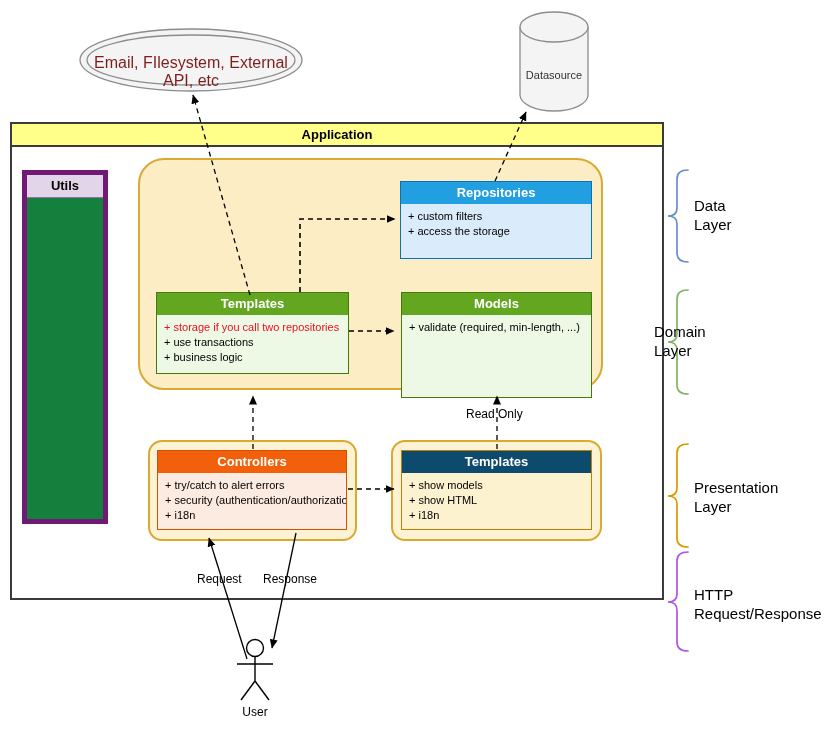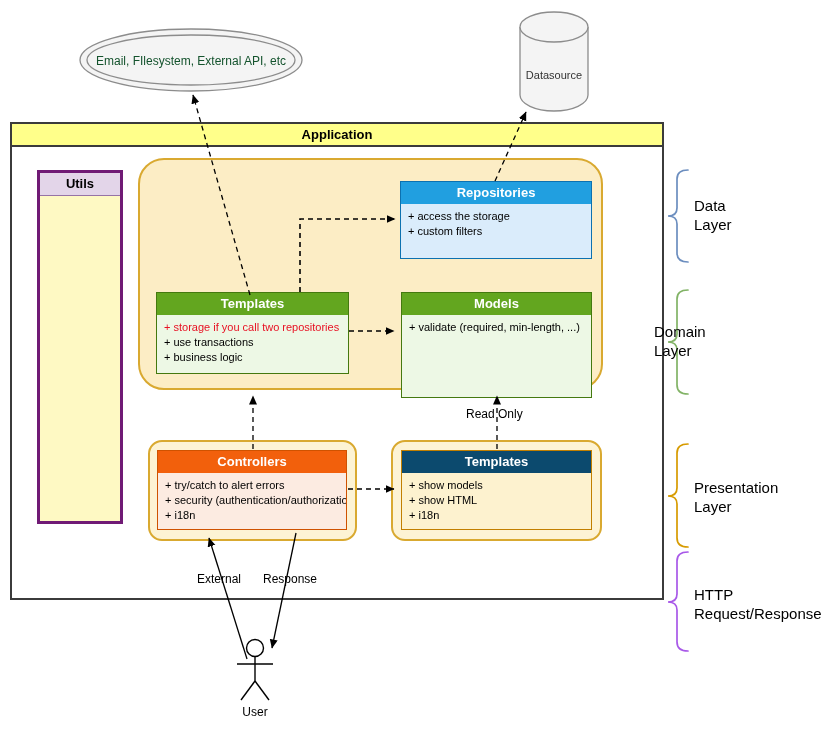--- a/index.html
+++ b/index.html
@@ -30,31 +30,31 @@
   .uml.svc{left:156px;top:292px;width:193px;height:82px;border:1px solid #44790f;background:#edf8e5;}
   .uml.svc .head,.uml.mdl .head{background:#63a61f;}
   .uml.mdl{left:401px;top:292px;width:191px;height:106px;border:1px solid #44790f;background:#edf8e5;}
   .uml.ctl{left:157px;top:450px;width:190px;height:80px;border:1px solid #cf5200;background:#fcebe1;}
   .uml.ctl .head{background:#f2600c;}
   .uml.tpl{left:401px;top:450px;width:191px;height:80px;border:1px solid #c27f00;background:#fdf2cf;}
   .uml.tpl .head{background:#0c4a6e;}
   .red{color:#e81123;}
 
   
-  .utils{position:absolute;left:37px;top:170px;width:86px;height:354px;
-         border:3px solid #701a75;background:#fef9c3;z-index:4;box-sizing:border-box;}
+  .utils{position:absolute;left:22px;top:170px;width:86px;height:354px;
+         border:5px solid #701a75;background:#15803d;z-index:4;box-sizing:border-box;}
   .utils .head{background:#e3d5e9;border-bottom:1px solid #9673a6;font-weight:bold;
                font-size:13px;text-align:center;padding:3px 0 4px 0;color:#000;}
 
   
   .lbl{position:absolute;font-size:12px;z-index:6;white-space:nowrap;}
   .lbl.center{text-align:center;}
   .layer-lbl{position:absolute;font-size:15px;line-height:19px;white-space:pre-line;z-index:6;}
   .ellipse-lbl{position:absolute;left:86px;top:54px;width:210px;text-align:center;
-               font-size:12px;color:#14532d;z-index:6;}
+               font-size:16px;color:#7f1d1d;z-index:6;}
   .cyl-lbl{position:absolute;left:520px;top:69px;width:68px;text-align:center;
            font-size:11px;color:#333;z-index:6;}
 
   svg.overlay{position:absolute;left:0;top:0;z-index:5;}
 </style>
 </head>
 <body>
 
 <div class="canvas">
 
@@ -111,22 +111,22 @@
   <div class="ellipse-lbl">Email, FIlesystem, External API, etc</div>
   <div class="cyl-lbl">Datasource</div>
 
   <div class="utils">
     <div class="head">Utils</div>
   </div>
 
   <div class="uml repos">
     <div class="head">Repositories</div>
     <div class="body">
+      <div>+ custom filters</div>
       <div>+ access the storage</div>
-      <div>+ custom filters</div>
     </div>
   </div>
 
   <div class="uml svc">
     <div class="head">Templates</div>
     <div class="body">
       <div class="red">+ storage if you call two repositories</div>
       <div>+ use transactions</div>
       <div>+ business logic</div>
     </div>
@@ -151,21 +151,21 @@
   <div class="uml tpl">
     <div class="head">Templates</div>
     <div class="body">
       <div>+ show models</div>
       <div>+ show HTML</div>
       <div>+ i18n</div>
     </div>
   </div>
 
   <div class="lbl" style="left:466px;top:407px;">Read Only</div>
-  <div class="lbl" style="left:197px;top:572px;">External</div>
+  <div class="lbl" style="left:197px;top:572px;">Request</div>
   <div class="lbl" style="left:263px;top:572px;">Response</div>
   <div class="lbl center" style="left:236px;top:705px;width:38px;">User</div>
 
   <div class="layer-lbl" style="left:694px;top:196px;">Data
 Layer</div>
   <div class="layer-lbl" style="left:654px;top:322px;">Domain
 Layer</div>
   <div class="layer-lbl" style="left:694px;top:478px;">Presentation
 Layer</div>
   <div class="layer-lbl" style="left:694px;top:585px;">HTTP

